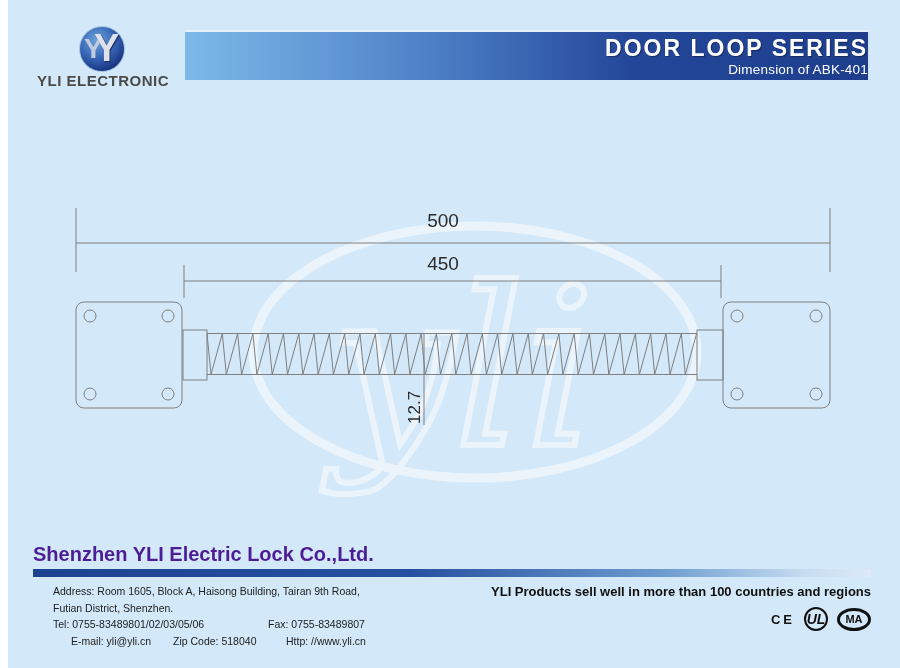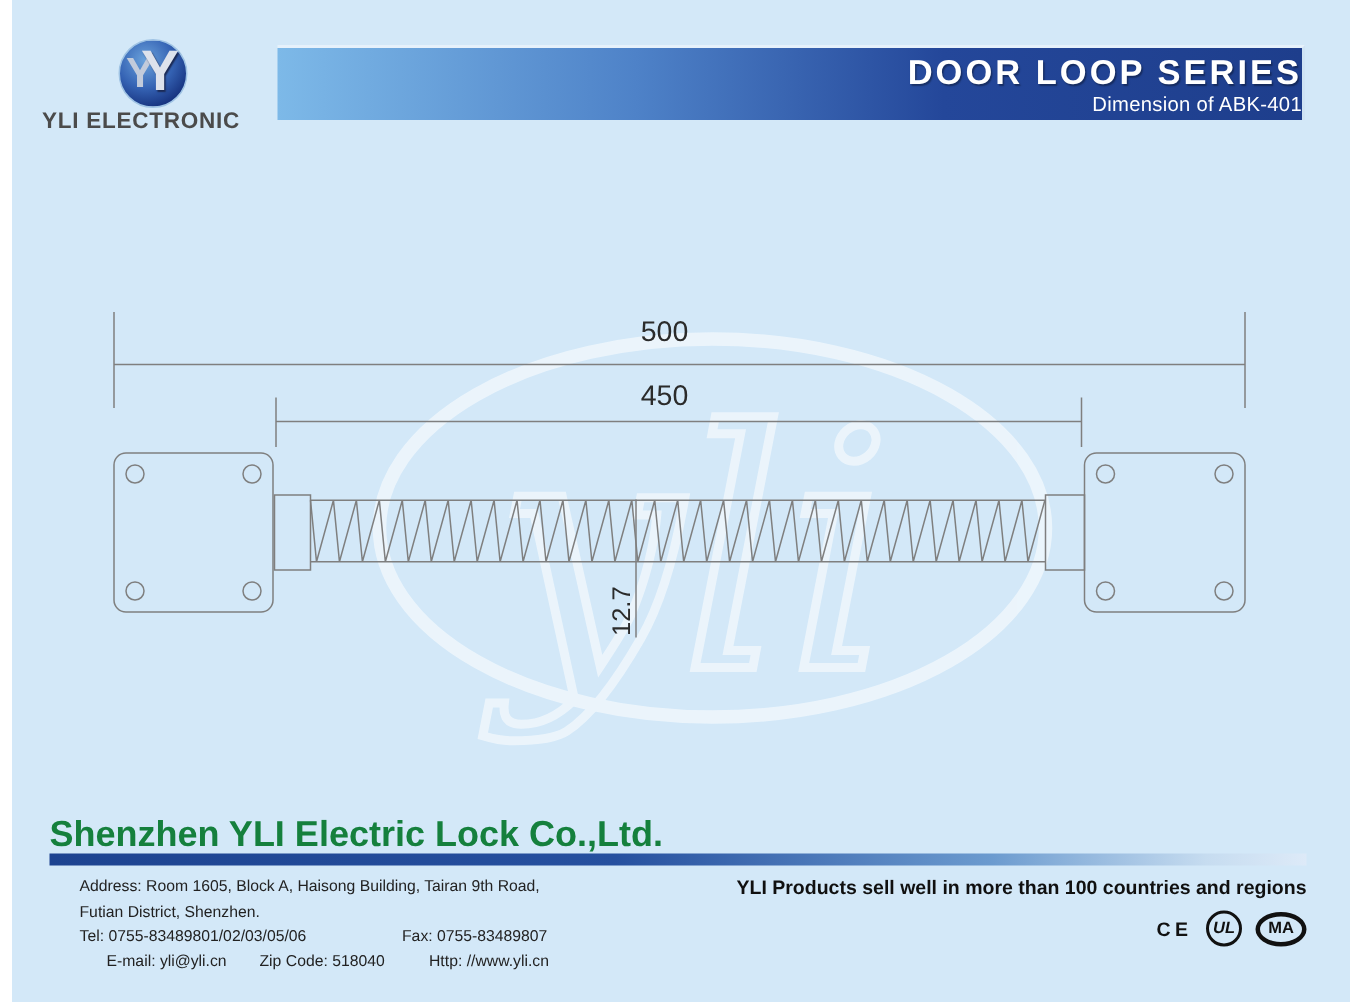--- a/index.html
+++ b/index.html
@@ -7,52 +7,52 @@
   .page{position:relative;width:900px;height:668px;background:#d3e8f8;overflow:hidden;}
   .left-margin{position:absolute;left:0;top:0;width:8px;height:668px;background:#ffffff;}
 
   
   .logo-circle{position:absolute;left:79px;top:26px;width:46px;height:46px;border-radius:50%;
     background:radial-gradient(circle at 38% 30%, #6ba3dc 0%, #3563b4 45%, #15307c 80%, #0e2160 100%);
     border:1px solid #9fc3e4;box-sizing:border-box;}
   .logo-circle .y{position:absolute;font-weight:bold;line-height:1;}
   .y-small{left:4px;top:8px;font-size:28px;color:#c2cbdb;}
   .y-big{left:14px;top:2px;font-size:38px;color:#dde2ec;text-shadow:1px 1px 1px #1b2a55;}
-  .logo-name{position:absolute;left:28px;top:72px;width:150px;
+  .logo-name{position:absolute;left:28px;top:72px;width:150px;text-align:center;
     font-size:15px;font-weight:bold;color:#4b4b4b;letter-spacing:0.5px;}
 
   
   .banner{position:absolute;left:185px;top:30px;width:685px;height:50px;box-sizing:border-box;
     background:linear-gradient(90deg,#7db9e8 0%,#4e82c8 35%,#24479a 65%,#1e3e8c 100%);
     border-top:2px solid #e6f1fb;border-right:2px solid #cfe3f4;
     text-align:right;color:#ffffff;}
   .banner-title{margin-top:3px;font-size:23px;font-weight:bold;letter-spacing:2px;
     text-shadow:1px 1px 1px rgba(0,0,0,0.35);}
   .banner-subtitle{font-size:13.5px;margin-top:0;letter-spacing:0.2px;}
 
   
   .drawing{position:absolute;left:0;top:0;width:900px;height:668px;}
   .dim-text{font-family:"Liberation Sans",sans-serif;font-size:19px;fill:#2b2b2b;}
   .dim-text-small{font-family:"Liberation Sans",sans-serif;font-size:17px;fill:#2b2b2b;}
   .wm{opacity:0.55;}
   .wm-text{font-family:"DejaVu Serif",serif;font-style:italic;}
 
   
-  .company{position:absolute;left:33px;top:543px;font-size:24px;font-weight:bold;color:#15803d;}
+  .company{position:absolute;left:33px;top:543px;font-size:20px;font-weight:bold;color:#4c1d95;}
   .footer-bar{position:absolute;left:33px;right:29px;top:569px;height:8px;
     background:linear-gradient(90deg,#1d4390 0%,#26509f 45%,#6c9bcf 75%,#c6dcf0 92%,#ddeaf8 100%);}
   .address{position:absolute;left:33px;top:583px;font-size:10.5px;color:#222222;line-height:16.5px;width:440px;margin-left:20px;}
   .tel-span{display:inline-block;width:215px;}
   .email-span{display:inline-block;width:102px;padding-left:18px;}
   .zip-span{display:inline-block;width:113px;}
   .slogan{position:absolute;top:584px;right:29px;font-size:13px;font-weight:bold;color:#101010;}
   .certs{position:absolute;top:607px;right:29px;display:flex;gap:9px;align-items:center;height:24px;}
   .cert-ce{font-size:13px;font-weight:bold;color:#111;letter-spacing:3px;line-height:1;}
   .cert-ul{width:20px;height:20px;border:2px solid #111;border-radius:50%;display:flex;
-    align-items:center;justify-content:center;font-size:11px;font-weight:bold;color:#111;font-style:italic;}
+    align-items:center;justify-content:center;font-size:14px;font-weight:bold;color:#111;font-style:italic;}
   .cert-ma{width:28px;height:17px;border:3px solid #111;border-radius:50%;display:flex;
     align-items:center;justify-content:center;font-size:11px;font-weight:800;color:#111;}
 </style>
 </head>
 <body>
 
 <div class="page">
   <div class="left-margin"></div>
 
   <div class="logo-circle">

